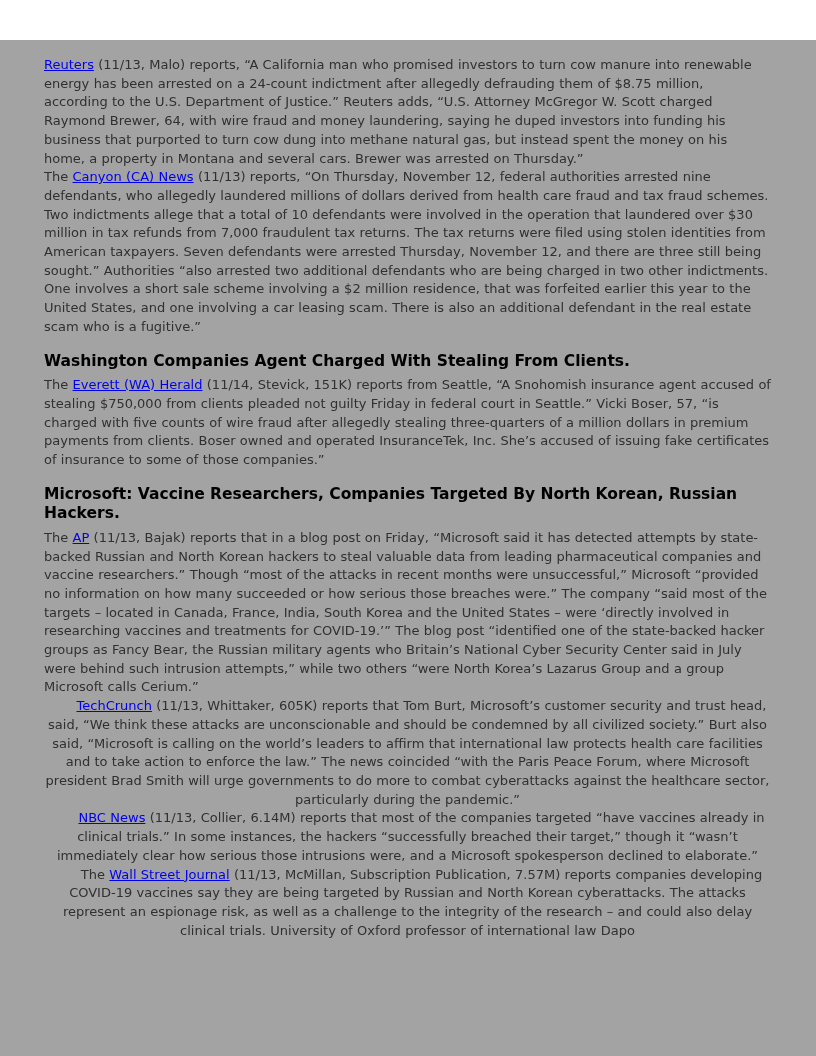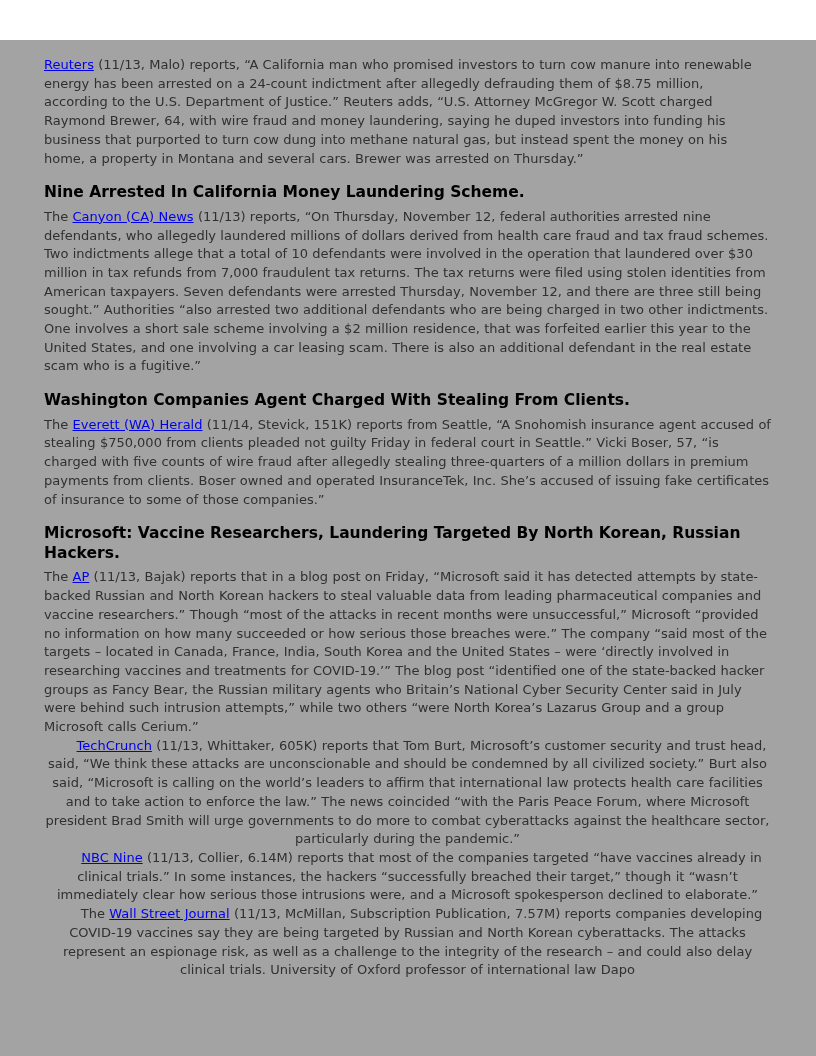--- a/index.html
+++ b/index.html
@@ -48,23 +48,22 @@
     text-decoration: underline;
     cursor: pointer;
   }
 </style>
 </head>
 <body>
 
 <main class="page">
   <article class="article" id="article">
       <p><a href="#">Reuters</a><span> (11/13, Malo) reports, “A California man who promised investors to turn cow manure into renewable energy has been arrested on a 24-count indictment after allegedly defrauding them of $8.75 million, according to the U.S. Department of Justice.” Reuters adds, “U.S. Attorney McGregor W. Scott charged Raymond Brewer, 64, with wire fraud and money laundering, saying he duped investors into funding his business that purported to turn cow dung into methane natural gas, but instead spent the money on his home, a property in Montana and several cars. Brewer was arrested on Thursday.”</span></p>
-      <h2>Nine Arrested In California Money Laundering Scheme.</h2>
       <p><span>The </span><a href="#">Canyon (CA) News</a><span> (11/13) reports, “On Thursday, November 12, federal authorities arrested nine defendants, who allegedly laundered millions of dollars derived from health care fraud and tax fraud schemes. Two indictments allege that a total of 10 defendants were involved in the operation that laundered over $30 million in tax refunds from 7,000 fraudulent tax returns. The tax returns were filed using stolen identities from American taxpayers. Seven defendants were arrested Thursday, November 12, and there are three still being sought.” Authorities “also arrested two additional defendants who are being charged in two other indictments. One involves a short sale scheme involving a $2 million residence, that was forfeited earlier this year to the United States, and one involving a car leasing scam. There is also an additional defendant in the real estate scam who is a fugitive.”</span></p>
       <h2>Washington Companies Agent Charged With Stealing From Clients.</h2>
       <p><span>The </span><a href="#">Everett (WA) Herald</a><span> (11/14, Stevick, 151K) reports from Seattle, “A Snohomish insurance agent accused of stealing $750,000 from clients pleaded not guilty Friday in federal court in Seattle.” Vicki Boser, 57, “is charged with five counts of wire fraud after allegedly stealing three-quarters of a million dollars in premium payments from clients. Boser owned and operated InsuranceTek, Inc. She’s accused of issuing fake certificates of insurance to some of those companies.”</span></p>
-      <h2>Microsoft: Vaccine Researchers, Laundering Targeted By North Korean, Russian Hackers.</h2>
+      <h2>Microsoft: Vaccine Researchers, Companies Targeted By North Korean, Russian Hackers.</h2>
       <p><span>The </span><a href="#">AP</a><span> (11/13, Bajak) reports that in a blog post on Friday, “Microsoft said it has detected attempts by state-backed Russian and North Korean hackers to steal valuable data from leading pharmaceutical companies and vaccine researchers.” Though “most of the attacks in recent months were unsuccessful,” Microsoft “provided no information on how many succeeded or how serious those breaches were.” The company “said most of the targets – located in Canada, France, India, South Korea and the United States – were ‘directly involved in researching vaccines and treatments for COVID-19.’” The blog post “identified one of the state-backed hacker groups as Fancy Bear, the Russian military agents who Britain’s National Cyber Security Center said in July were behind such intrusion attempts,” while two others “were North Korea’s Lazarus Group and a group Microsoft calls Cerium.”</span></p>
       <p class="indent"><a href="#">TechCrunch</a><span> (11/13, Whittaker, 605K) reports that Tom Burt, Microsoft’s customer security and trust head, said, “We think these attacks are unconscionable and should be condemned by all civilized society.” Burt also said, “Microsoft is calling on the world’s leaders to affirm that international law protects health care facilities and to take action to enforce the law.” The news coincided “with the Paris Peace Forum, where Microsoft president Brad Smith will urge governments to do more to combat cyberattacks against the healthcare sector, particularly during the pandemic.”</span></p>
-      <p class="indent"><a href="#">NBC Nine</a><span> (11/13, Collier, 6.14M) reports that most of the companies targeted “have vaccines already in clinical trials.” In some instances, the hackers “successfully breached their target,” though it “wasn’t immediately clear how serious those intrusions were, and a Microsoft spokesperson declined to elaborate.”</span></p>
+      <p class="indent"><a href="#">NBC News</a><span> (11/13, Collier, 6.14M) reports that most of the companies targeted “have vaccines already in clinical trials.” In some instances, the hackers “successfully breached their target,” though it “wasn’t immediately clear how serious those intrusions were, and a Microsoft spokesperson declined to elaborate.”</span></p>
       <p class="indent"><span>The </span><a href="#">Wall Street Journal</a><span> (11/13, McMillan, Subscription Publication, 7.57M) reports companies developing COVID-19 vaccines say they are being targeted by Russian and North Korean cyberattacks. The attacks represent an espionage risk, as well as a challenge to the integrity of the research – and could also delay clinical trials. University of Oxford professor of international law Dapo</span></p>
     </article>
 </main>
 
 </body></html>

